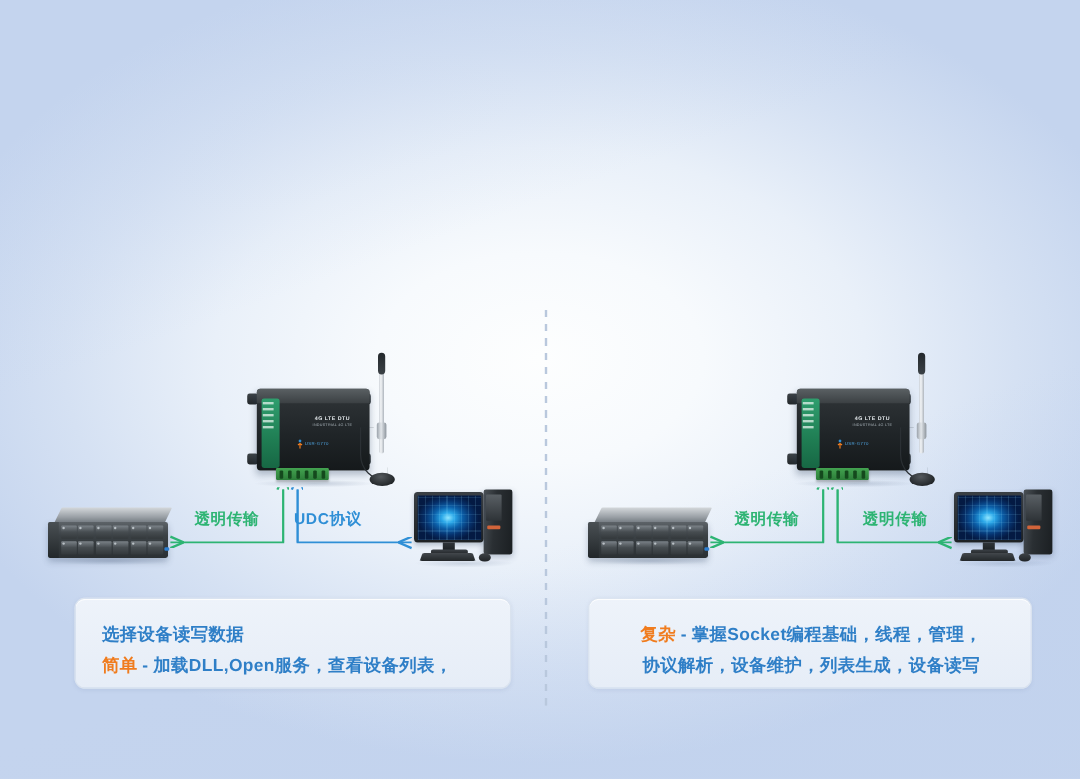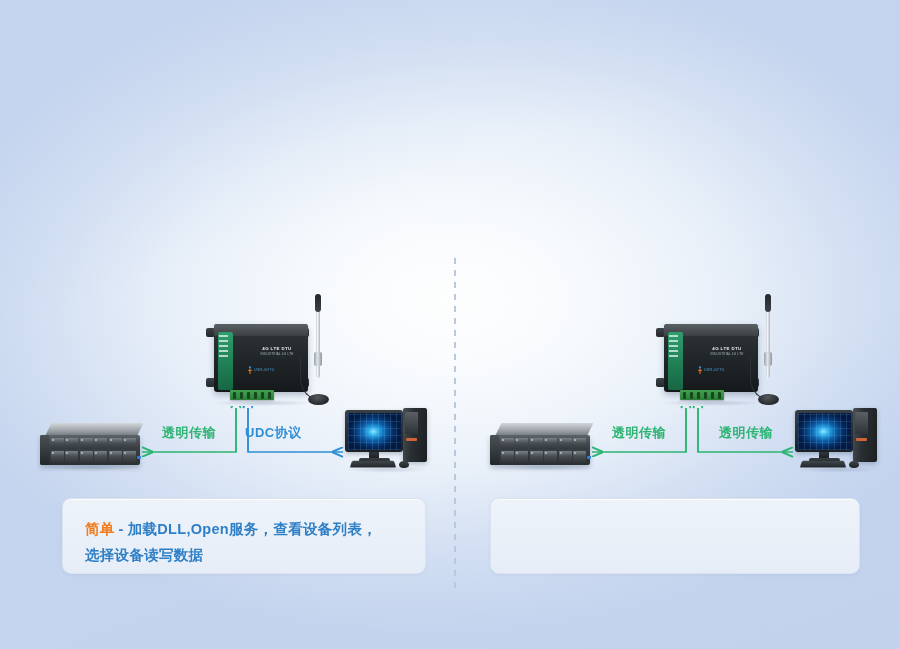--- a/index.html
+++ b/index.html
@@ -339,24 +339,24 @@
         <path d="M206,2 L206,46 L112,46" fill="none" stroke="#2db473" stroke-width="1.6" marker-end="url(#gl)"></path>
         <path d="M206,2 L206,46" fill="none" stroke="#2db473" stroke-width="1.6" marker-start="url(#gu)"></path>
         <path d="M218,2 L218,46 L313,46" fill="none" stroke="#2f8fd6" stroke-width="1.6" marker-end="url(#br)"></path>
         <path d="M218,2 L218,46" fill="none" stroke="#2f8fd6" stroke-width="1.6" marker-start="url(#br)"></path>
       </svg>
       <div class="flow-label a green">透明传输</div>
       <div class="flow-label b blue">UDC协议</div>
     </div>
 
     <div class="caption l">
+      <div class="cap-line">选择设备读写数据</div>
       <div class="cap-line">
         <span class="cap-key">简单</span><span class="cap-dash">-</span><span>加载DLL,Open服务，查看设备列表，</span>
       </div>
-      <div class="cap-line">选择设备读写数据</div>
     </div>
   </div>
 
   <div class="panel right">
 
 
     <div class="dtu-wrap r" style="left:196px">
       <div class="dtu-shadow"></div>
       <div class="dtu-ear a"></div>
       <div class="dtu-ear b"></div>
@@ -443,16 +443,20 @@
         <path d="M206,2 L206,46 L112,46" fill="none" stroke="#2db473" stroke-width="1.6" marker-end="url(#g2)"></path>
         <path d="M206,2 L206,46" fill="none" stroke="#2db473" stroke-width="1.6" marker-start="url(#g2)"></path>
         <path d="M218,2 L218,46 L313,46" fill="none" stroke="#2db473" stroke-width="1.6" marker-end="url(#g2)"></path>
         <path d="M218,2 L218,46" fill="none" stroke="#2db473" stroke-width="1.6" marker-start="url(#g2)"></path>
       </svg>
       <div class="flow-label a green">透明传输</div>
       <div class="flow-label b green">透明传输</div>
     </div>
 
     <div class="caption r" style="left:40px">
+      <div class="cap-line">
+        <span class="cap-key">复杂</span><span class="cap-dash">-</span><span>掌握Socket编程基础，线程，管理，</span>
+      </div>
+      <div class="cap-line">协议解析，设备维护，列表生成，设备读写</div>
     </div>
   </div>
 
 </div>
 
 </body></html>

